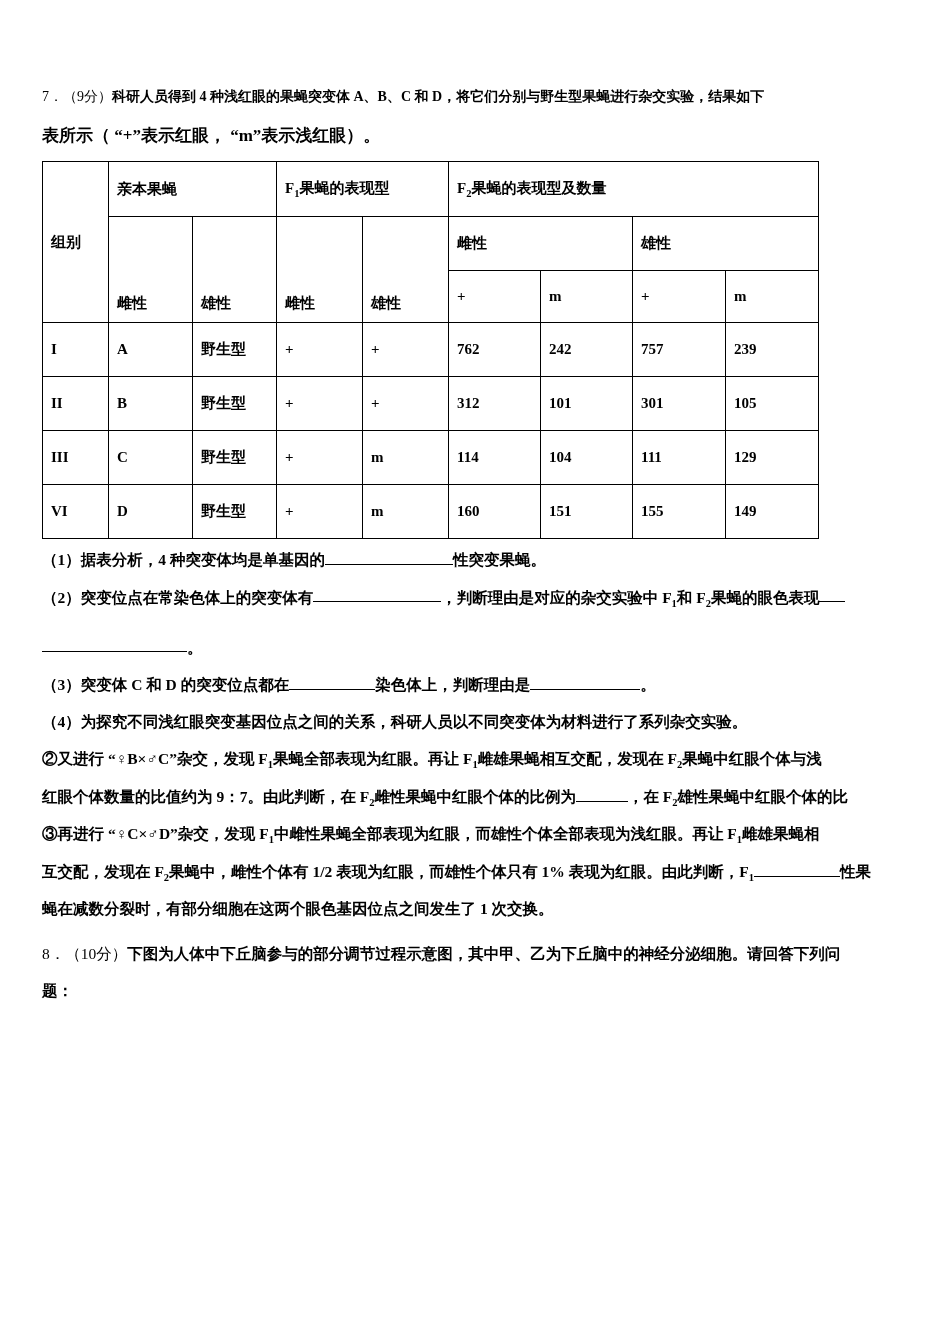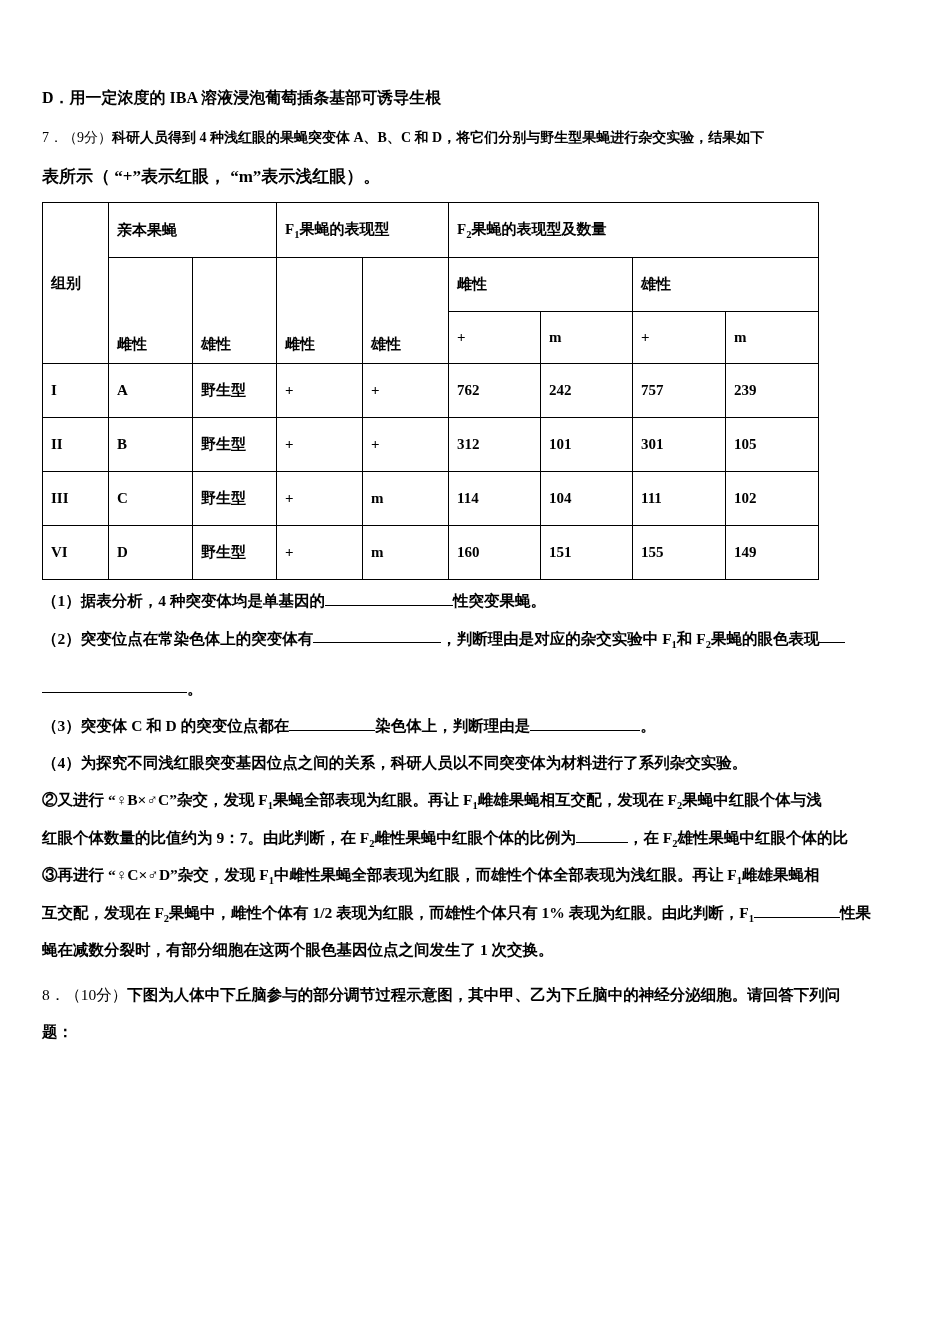--- a/index.html
+++ b/index.html
@@ -102,21 +102,20 @@
   }
   .q8 .qn { font-weight: normal; }
   .q8-2 { margin-top: 16px; }
 </style>
 </head>
 <body>
 
 <div class="page">
   <div class="content">
 
-    <div class="opt-d">D．用一定浓度的 IBA 溶液浸泡葡萄插条基部可诱导生根</div>
 
 
     <div class="q7-l1"><span class="num">7．</span><span class="num">（9分）</span><span>科研人员得到 4 种浅红眼的果蝇突变体 A、B、C 和 D，将它们分别与野生型果蝇进行杂交实验，结果如下</span></div>
     <div class="q7-l2">表所示（ “+”表示红眼， “m”表示浅红眼）。</div>
 
     <table class="xtab">
       <colgroup>
         <col style="width:66px">
         <col style="width:84px">
         <col style="width:84px">
@@ -173,21 +172,21 @@
         </tr>
         <tr>
           <td>III</td>
           <td>C</td>
           <td>野生型</td>
           <td>+</td>
           <td>m</td>
           <td>114</td>
           <td>104</td>
           <td>111</td>
-          <td>102</td>
+          <td>129</td>
         </tr>
         <tr>
           <td>VI</td>
           <td>D</td>
           <td>野生型</td>
           <td>+</td>
           <td>m</td>
           <td>160</td>
           <td>151</td>
           <td>155</td>

